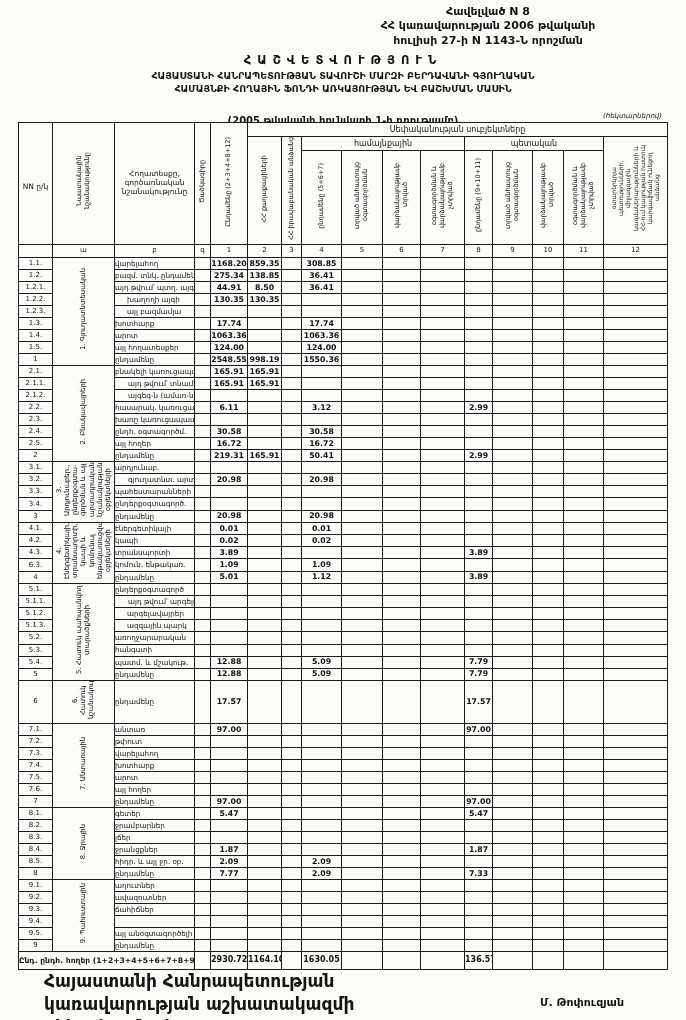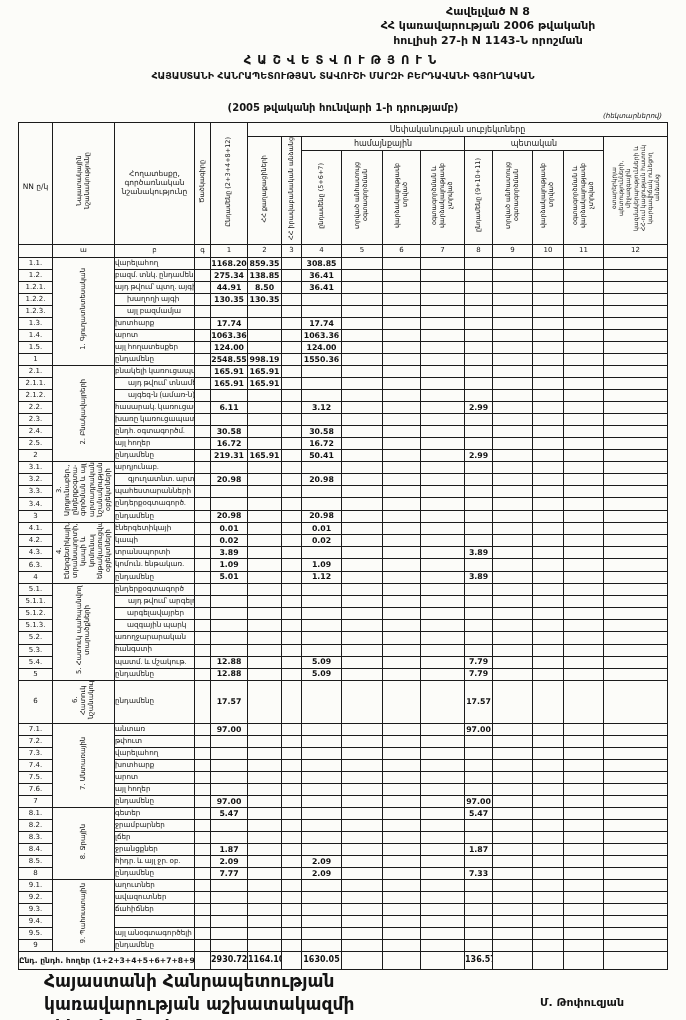--- a/index.html
+++ b/index.html
@@ -35,21 +35,21 @@
     writing-mode:vertical-rl; transform:rotate(180deg);
     display:inline-block; font-size:6.5px; line-height:1.2;
     white-space:normal; max-height:104px;
   }
   .vh{max-height:82px;}
   .vtsm{font-size:6px; max-height:96px;}
   .letters td{font-size:7px; text-align:center; height:12px; line-height:1;}
   tbody tr{height:12px;}
   tbody tr.tall-row{height:42px;}
   td.num{font-size:7px; text-align:center; line-height:1; padding:0 1px;}
-  td.name{font-size:7.2px; text-align:left; padding-left:2px; white-space:nowrap; line-height:1;font-family:Liberation Serif, serif;}
+  td.name{font-size:7.2px; text-align:left; padding-left:2px; white-space:nowrap; line-height:1;}
   td.name.ind1{padding-left:13px;}
   td.name.ind2{padding-left:12px;}
   td.code{font-size:7px;}
   td.val{font-size:7.8px; text-align:center; line-height:1; font-weight:bold; color:#101010;}
   td.section{text-align:center;}
   td.section .vt{font-size:6.8px;}
   tr.gt-row{height:18px;}
   td.gt-label{font-size:7.6px; text-align:center; font-weight:bold; white-space:nowrap;}
   td.gt-val{font-size:8px;}
   
@@ -63,20 +63,21 @@
 
   <div class="annex">
     <div>Հավելված N 8</div>
     <div>ՀՀ կառավարության 2006 թվականի</div>
     <div>հուլիսի 27-ի N 1143-Ն որոշման</div>
   </div>
 
   <div class="title">
     <div class="t0">ՀԱՇՎԵՏՎՈՒԹՅՈՒՆ</div>
     <div class="t1">ՀԱՅԱՍՏԱՆԻ ՀԱՆՐԱՊԵՏՈՒԹՅԱՆ ՏԱՎՈՒՇԻ ՄԱՐԶԻ ԲԵՐԴԱՎԱՆԻ ԳՅՈՒՂԱԿԱՆ</div>
+    <div class="t2">ՀԱՄԱՅՆՔԻ ՀՈՂԱՅԻՆ ՖՈՆԴԻ ԱՌԿԱՅՈՒԹՅԱՆ ԵՎ ԲԱՇԽՄԱՆ ՄԱՍԻՆ</div>
     <div class="t3">(2005 թվականի հունվարի 1-ի դրությամբ)</div>
   </div>
 
   <div class="unit-note">(հեկտարներով)</div>
 
   <table class="balance">
     <colgroup>
       <col style="width:34px">
         <col style="width:62px">
         <col style="width:80px">

